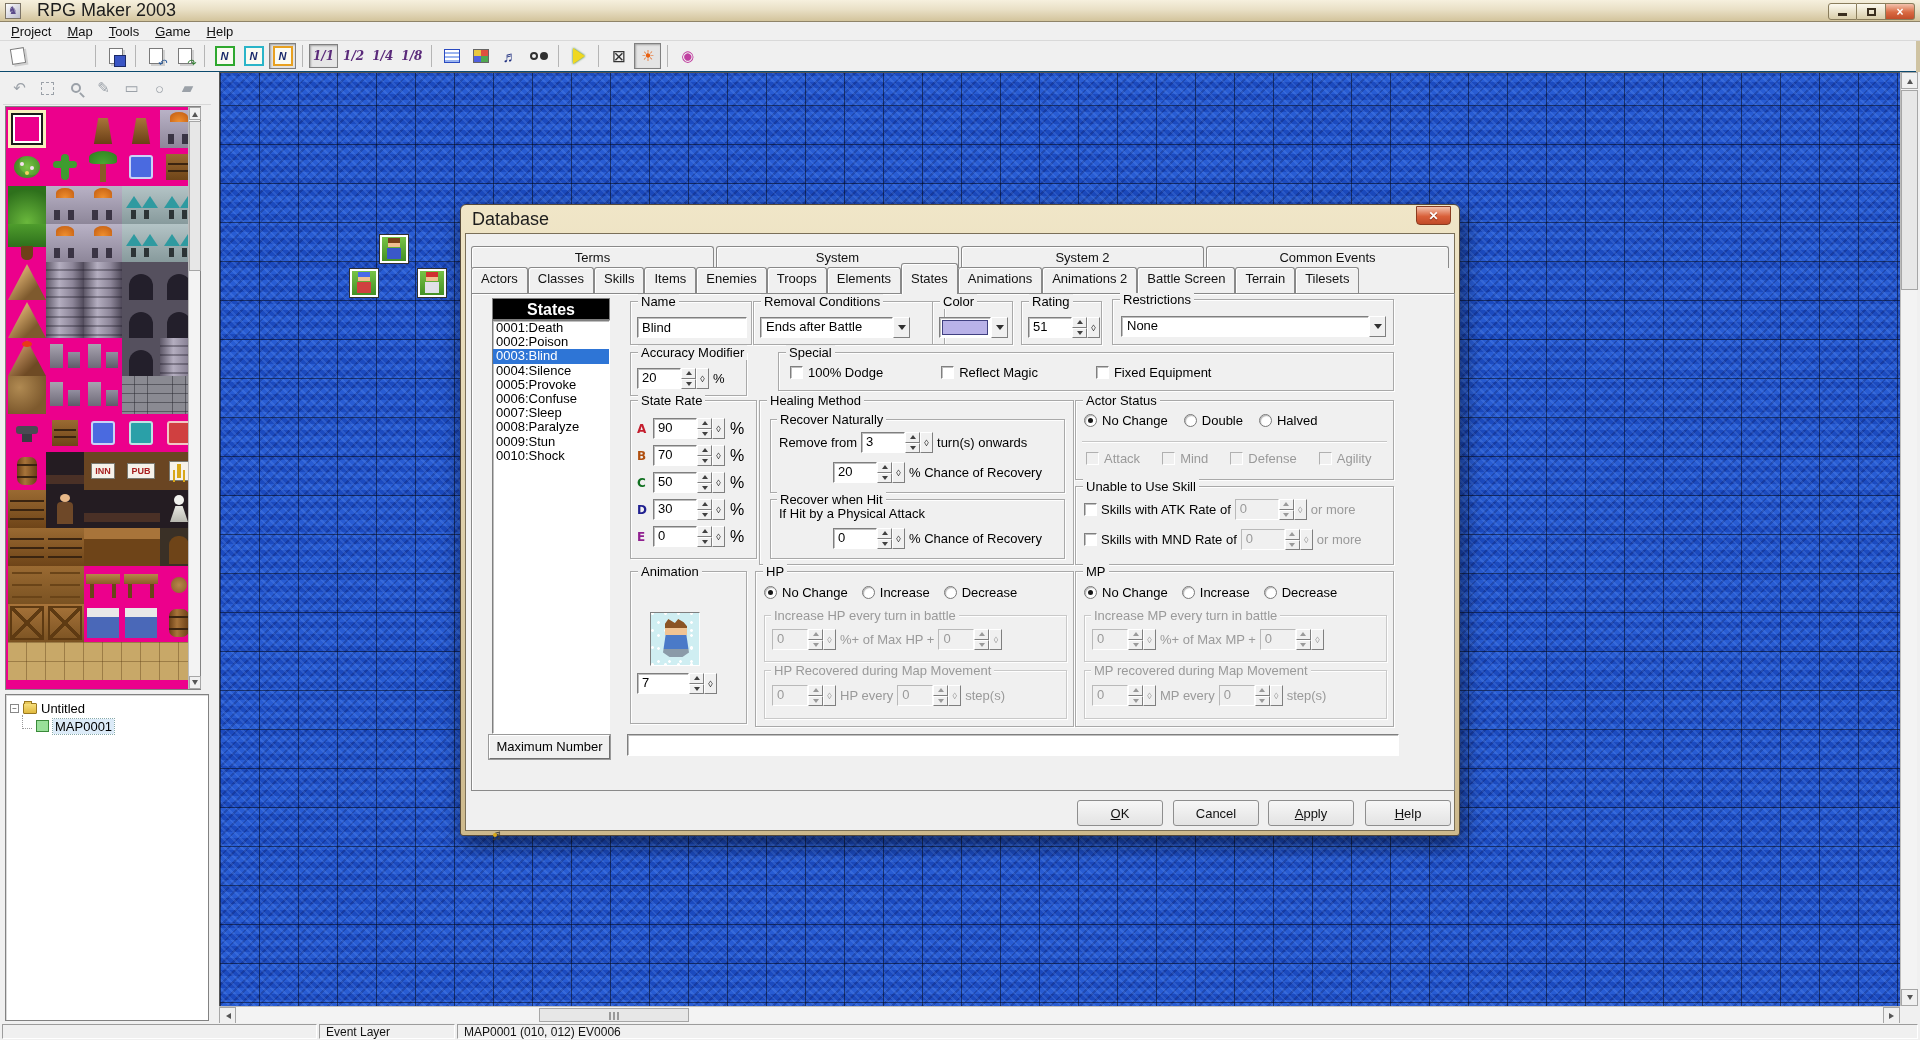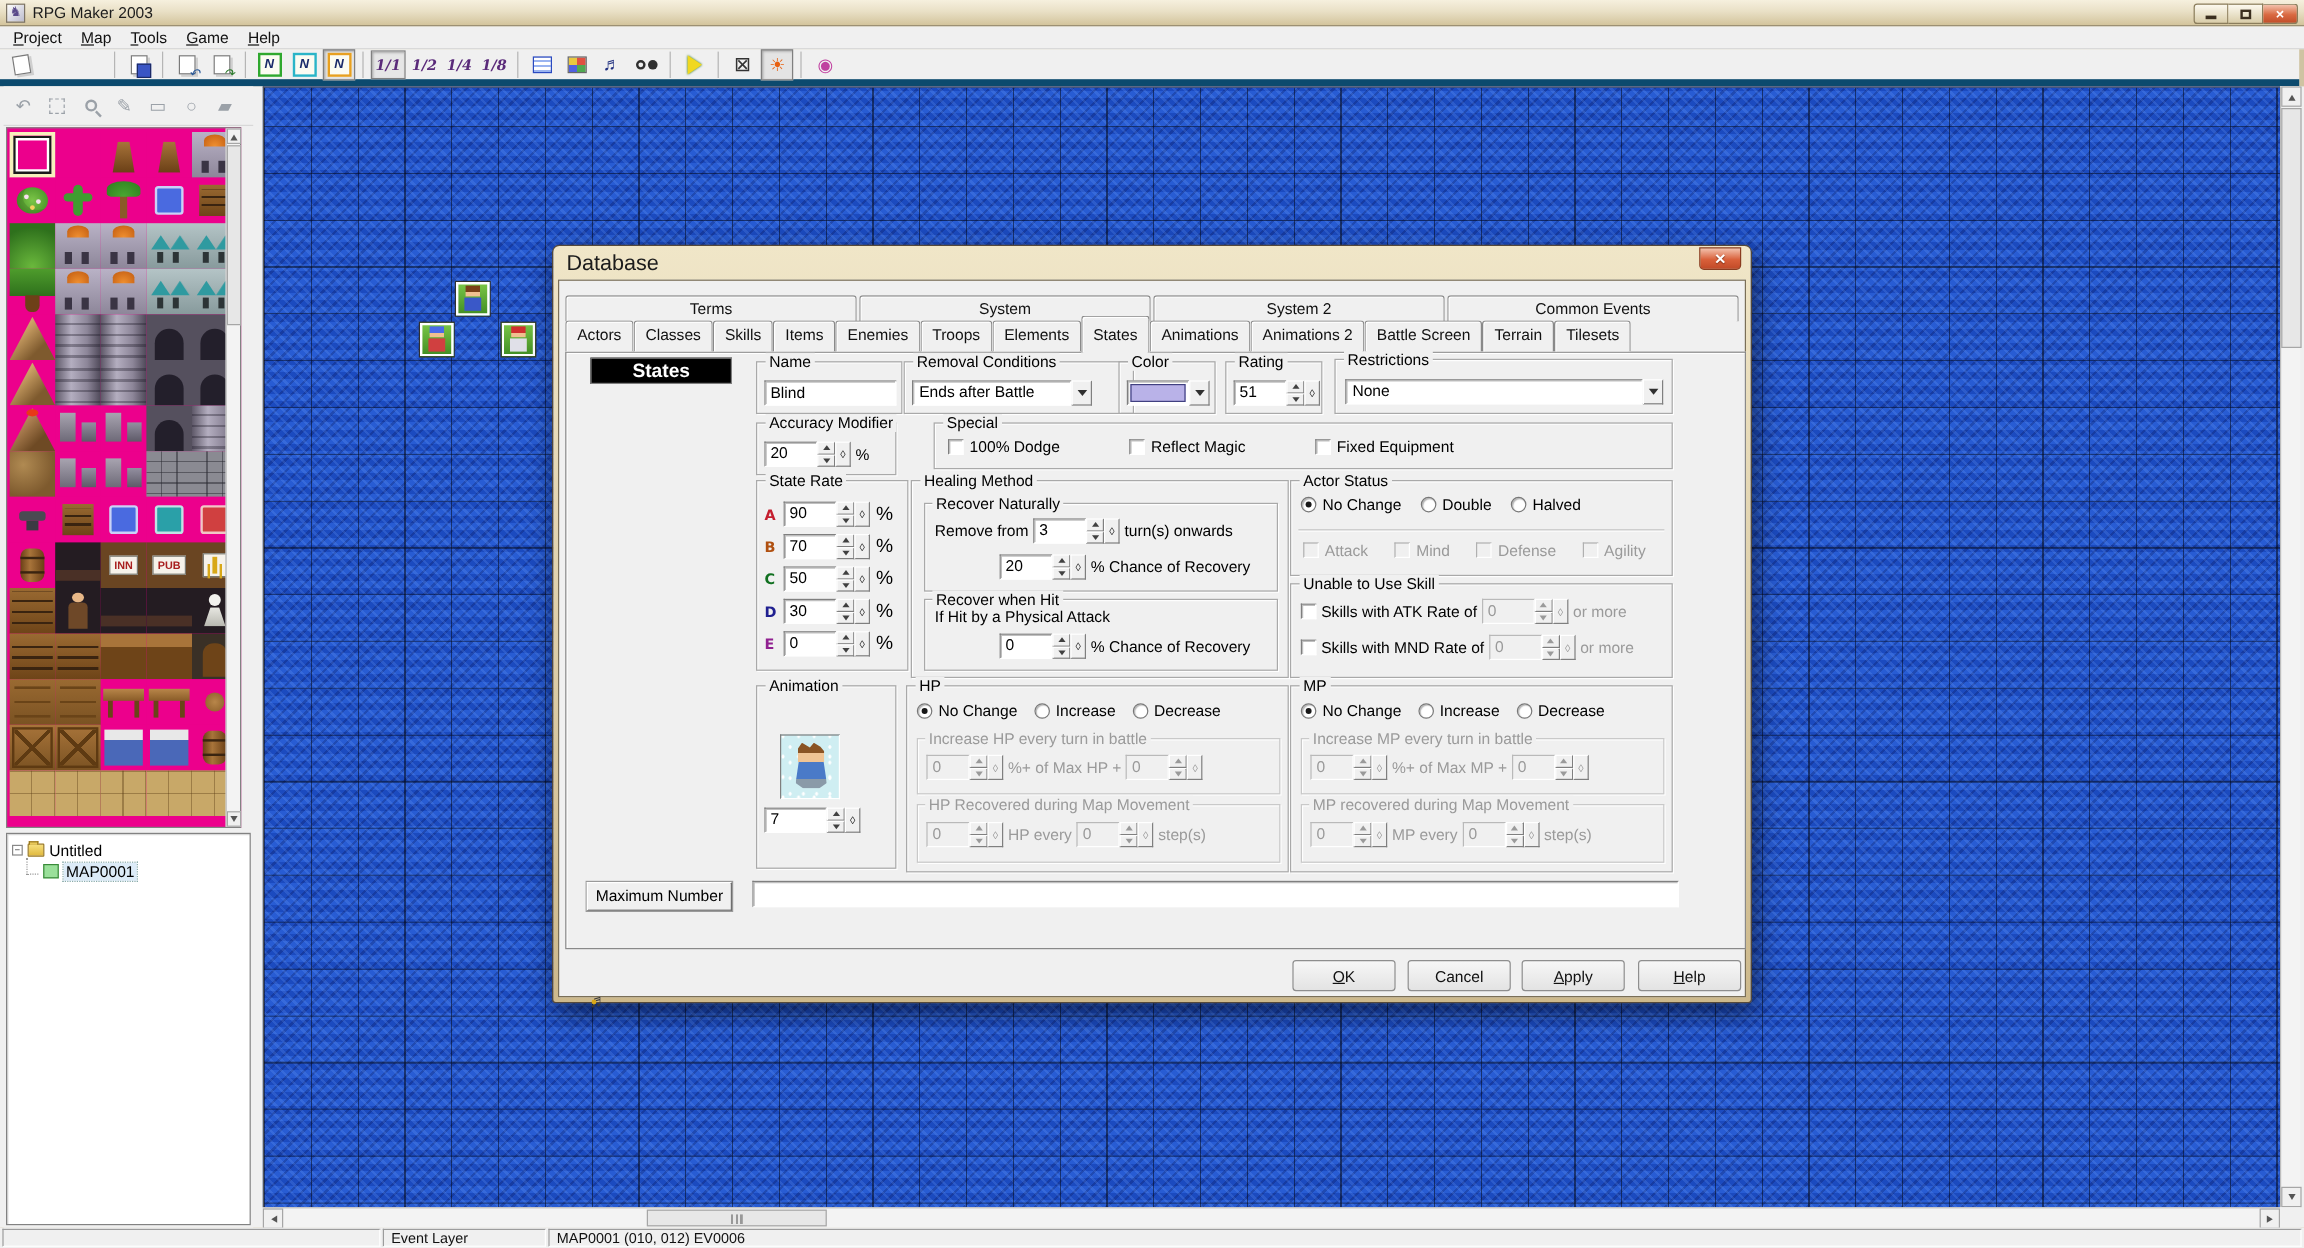--- a/index.html
+++ b/index.html
@@ -6,37 +6,37 @@
   html,body{width:1920px;height:1040px;overflow:hidden}
   body{font-family:"Liberation Sans",sans-serif;background:#cfc3a2;position:relative}
 
   
   .titlebar{position:absolute;top:0;left:0;right:0;height:22px;
     background:linear-gradient(#f6f0de,#e9e0c6 45%,#d3c49c);border-bottom:1px solid #8f8468;
     display:flex;align-items:center;padding-left:5px}
   .appicon{width:16px;height:16px;background:linear-gradient(135deg,#fdfdfd,#bcbccd);border:1px solid #7c7466;
     display:grid;place-items:center;font-size:11px;color:#5a4a8a;line-height:1}
   .appicon::before{content:"♞"}
-  .wtitle{font-size:13px;color:#1c1c1c;margin-left:6px}
+  .wtitle{font-size:18px;color:#1c1c1c;margin-left:16px}
   .winbtns{position:absolute;right:5px;top:3px;display:flex}
   .wb{width:29px;height:17px;background:linear-gradient(#fcf9ef,#d9cda9);border:1px solid #8a7d5c;
     display:grid;place-items:center;color:#3a2e1e;font-size:12px;line-height:1}
   .wb+.wb{border-left:none}
   .wb:first-child{border-radius:3px 0 0 3px}
   .wb:last-child{border-radius:0 3px 3px 0}
   .wb .minbar{width:9px;height:3px;background:#3a2e1e;margin-top:6px}
   .wb .maxbox{width:9px;height:8px;border:2px solid #3a2e1e}
   .wb.close{background:linear-gradient(#f3c2ad,#d96a42 55%,#c24e2a);color:#fff;font-weight:bold}
 
   .menubar{position:absolute;top:22px;left:0;right:0;height:19px;background:#f0f0f0;border-bottom:1px solid #d9d9d9;
     display:flex;align-items:center;padding-left:3px}
   .mi{display:inline-block;font-size:13px;padding:1px 8px;color:#111}
   .mi::first-letter{text-decoration:underline}
 
-  .toolbar{position:absolute;top:41px;left:0;right:4px;height:31px;background:#f0f0f0;border-bottom:6px solid #0c4a6e;
+  .toolbar{position:absolute;top:41px;left:0;right:4px;height:31px;background:#f0f0f0;border-bottom:1px solid #0c4a6e;
     display:flex;align-items:center;padding-left:4px;gap:2px}
   .tsep{width:1px;height:22px;background:#b5b5b5;margin:0 4px}
   .ic{width:27px;height:26px;display:grid;place-items:center;position:relative}
   .page{width:14px;height:16px;background:#fff;border:1px solid #7a7a7a;box-shadow:2px 2px 0 #cfcfcf;position:relative}
   .tilt{transform:rotate(-9deg)}
   .page.strip::before{content:"";position:absolute;top:1px;left:1px;right:1px;height:3px;background:#9ab0dc}
   .page.orange::after{content:"";position:absolute;right:-3px;bottom:-3px;width:7px;height:7px;background:#e07820;border:1px solid #8a4a10}
   .page.disk::after{content:"";position:absolute;right:-4px;bottom:-4px;width:10px;height:10px;background:#3a55c4;border:1px solid #1c2a66}
   .page.arr::after{content:"↷";position:absolute;right:-5px;bottom:-7px;font-size:11px;color:#2a7a2a}
   .page.arr2::after{content:"↶";position:absolute;right:-5px;bottom:-7px;font-size:11px;color:#2a5a9a}
@@ -581,20 +581,33 @@
           <div class="tab">Animations</div>
           <div class="tab">Animations 2</div>
           <div class="tab">Battle Screen</div>
           <div class="tab">Terrain</div>
           <div class="tab">Tilesets</div>
         </div>
 
       <div class="tabpanel">
 
         <div class="lbhead">States</div>
+        <div class="listbox sunken">
+
+        <div class="li">0001:Death</div>
+            <div class="li">0002:Poison</div>
+            <div class="li active">0003:Blind</div>
+            <div class="li">0004:Silence</div>
+            <div class="li">0005:Provoke</div>
+            <div class="li">0006:Confuse</div>
+            <div class="li">0007:Sleep</div>
+            <div class="li">0008:Paralyze</div>
+            <div class="li">0009:Stun</div>
+            <div class="li">0010:Shock</div>
+          </div>
         <div class="maxbtn">Maximum Number</div>
 
         <div class="grp g-name" style="left:158px;top:7px;width:122px;height:44px">
           <span class="lg">Name</span>
           <div class="tin sunken" style="left:6px;top:15px;width:110px;height:21px">Blind</div>
         </div>
 
         <div class="grp" style="left:281px;top:7px;width:192px;height:44px">
           <span class="lg">Removal Conditions</span>
           <div class="selbox" style="left:6px;top:15px;width:150px">

